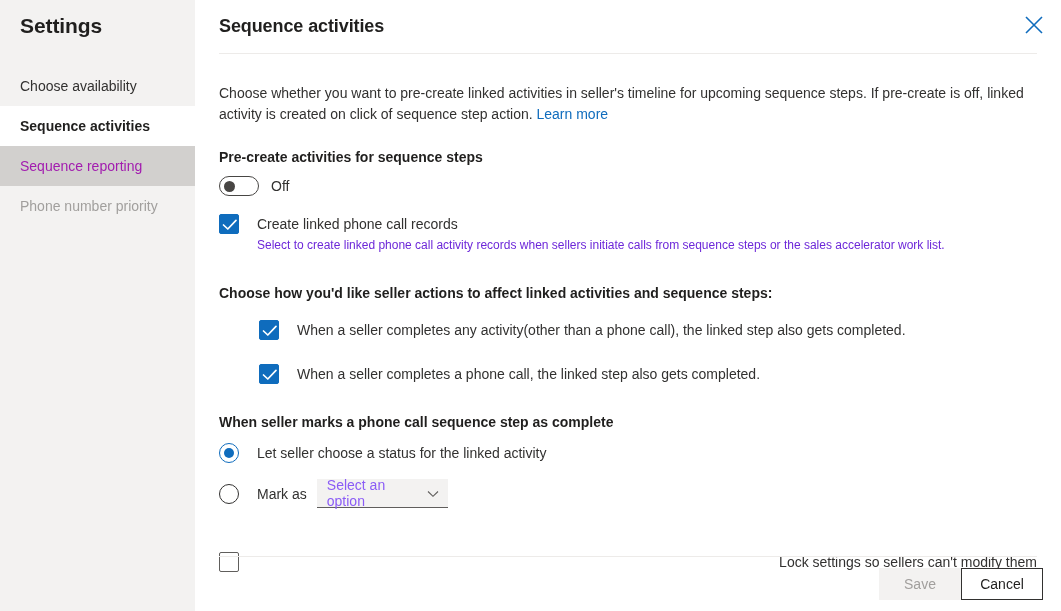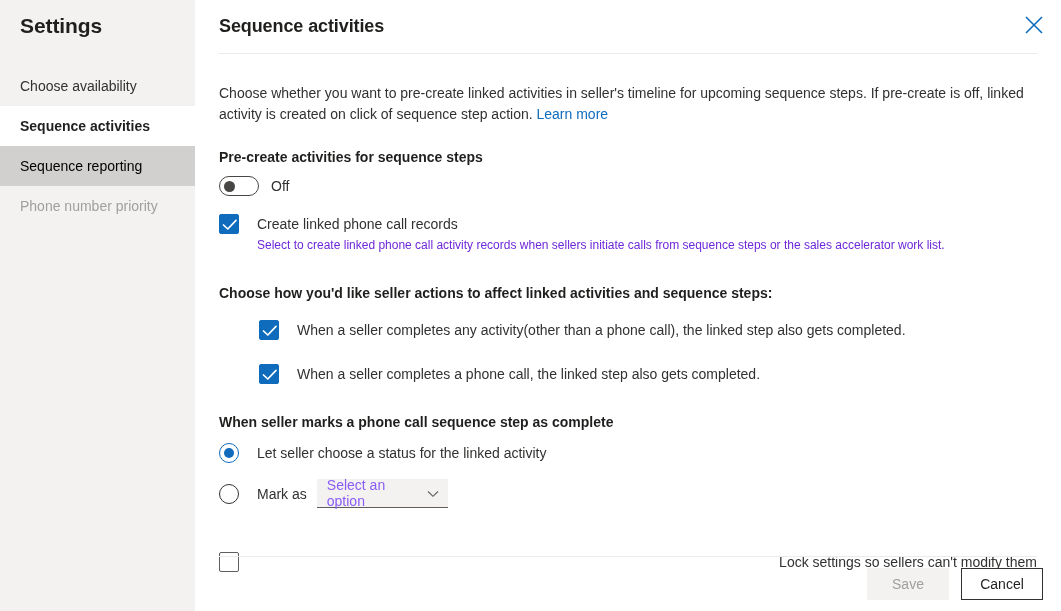--- a/index.html
+++ b/index.html
@@ -47,21 +47,21 @@
     cursor: pointer;
     user-select: none;
   }
   .nav-item.selected {
     background: #ffffff;
     font-weight: 700;
     color: #201f1e;
   }
   .nav-item.hovered {
     background: #d2d0ce;
-    color: #000000;
+    color: #a21caf;
   }
   .nav-item.dim {
     color: #a19f9d;
   }
 
   
   .panel {
     flex: 1 1 auto;
     position: relative;
     height: 611px;
@@ -274,21 +274,20 @@
   .btn-save {
     background: #f3f2f1;
     color: #a19f9d;
     border: 1px solid #f3f2f1;
     cursor: default;
   }
   .btn-cancel {
     background: #ffffff;
     color: #201f1e;
     border: 1px solid #323130;
-    margin-left: 12px;
   }
 </style>
 </head>
 <body>
 
 <div class="app">
 
   <aside class="sidebar">
     <div class="sidebar-title">Settings</div>
     <nav class="nav">

